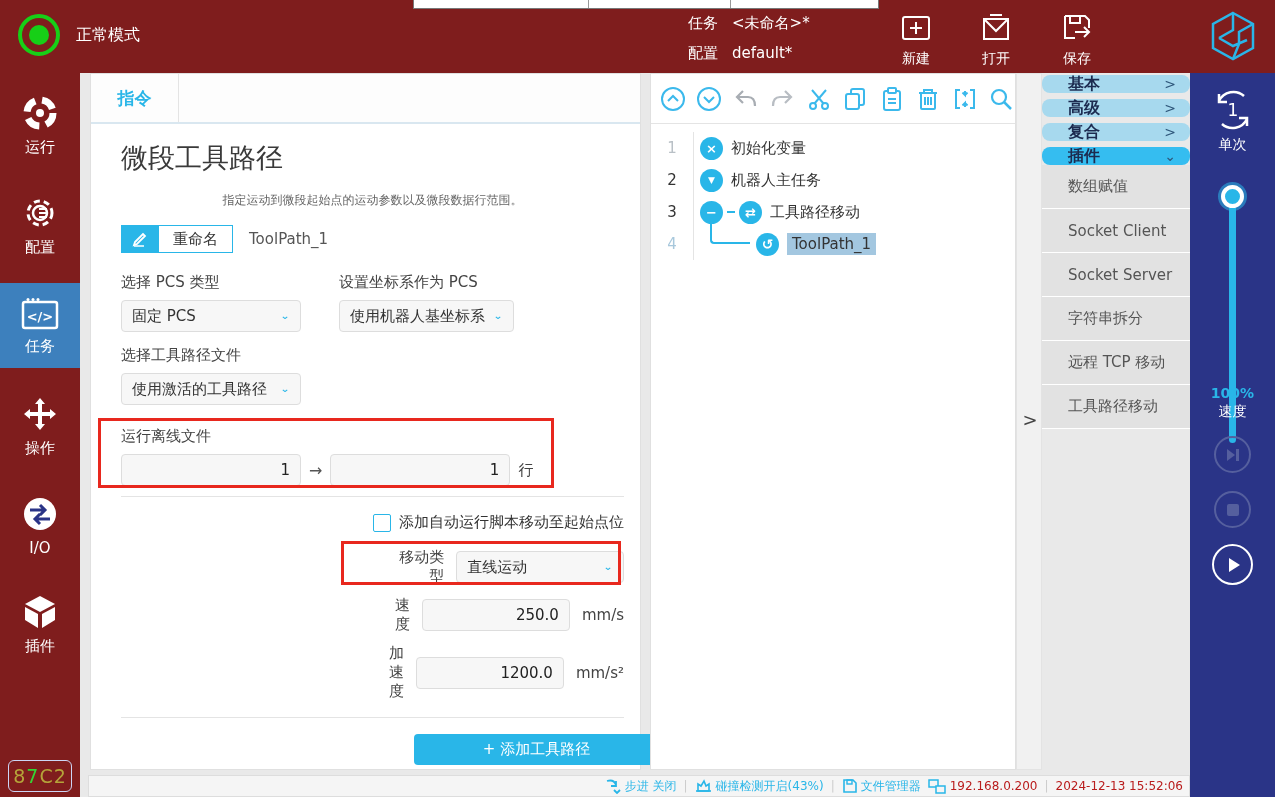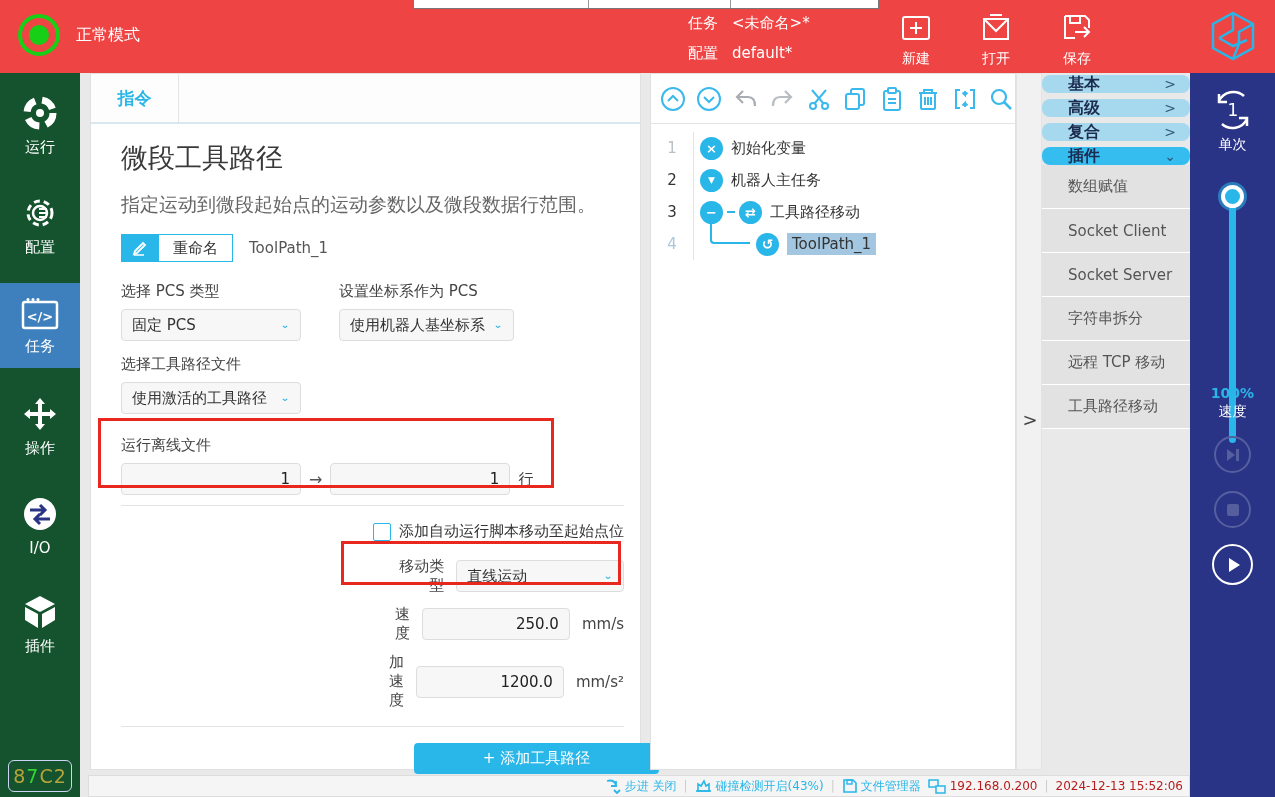--- a/index.html
+++ b/index.html
@@ -1,52 +1,52 @@
 <!DOCTYPE html>
 <html><head>
 <meta charset="utf-8">
 <style>
   * { margin:0; padding:0; box-sizing:border-box; }
   html,body { width:1275px; height:797px; overflow:hidden; }
   body { font-family:"DejaVu Sans","Liberation Sans",sans-serif; background:#e9e9e9; position:relative; }
 
   
-  .topbar { position:absolute; left:0; top:0; width:1275px; height:73px; background:#ef4444; }
+  .topbar { position:absolute; left:0; top:0; width:1275px; height:73px; background:#7f1d1d; }
   .mode-wrap { position:absolute; left:18px; top:14px; display:flex; align-items:center; gap:16px; }
   .mode-ring { width:42px; height:42px; border-radius:50%; border:4px solid #17cf17; display:flex; align-items:center; justify-content:center; }
   .mode-dot { width:20px; height:20px; border-radius:50%; background:#17cf17; }
   .mode-label { color:#fff; font-size:16px; }
   .artifact { position:absolute; left:413px; top:0; width:466px; height:9px; background:#fff; border:1px solid #777; border-top:none; }
   .artifact i { position:absolute; top:0; width:1px; height:8px; background:#999; }
   .task-config { position:absolute; left:688px; top:10px; color:#fff; font-size:15px; line-height:26px; }
   .task-config .row { display:flex; gap:14px; margin-bottom:4px; }
   .top-btn { position:absolute; top:10px; width:64px; text-align:center; color:#fff; font-size:14px; cursor:pointer; }
   .top-btn svg { display:block; margin:0 auto 4px; }
   .logo { position:absolute; right:18px; top:10px; }
 
   
-  .leftnav { position:absolute; left:0; top:73px; width:80px; height:724px; background:#14532d; }
+  .leftnav { position:absolute; left:0; top:73px; width:80px; height:724px; background:#7f1d1d; }
   .nav-item { position:absolute; left:0; width:80px; text-align:center; color:#fff; font-size:15px; padding-top:4px; }
   .nav-item svg { display:block; margin:0 auto 6px; }
   .nav-item.active { background:#3d80bd; }
   .badge-box { position:absolute; left:8px; top:687px; width:64px; height:32px; border:1px solid #cdd5f5; border-radius:6px; display:flex; align-items:center; justify-content:center; font-size:19px; letter-spacing:1px; }
   .bc0,.bc2,.bc3 { color:#b5a43a; } .bc1 { color:#35d435; }
 
   
   .panel { position:absolute; top:73px; background:#fff; border:1px solid #e0e0e0; }
 
   
   .main-panel { left:90px; width:551px; height:697px; }
   .tabbar { height:50px; border-bottom:2px solid #d9e7f0; display:flex; background:#fdfdfd; }
   .tab { width:88px; display:flex; align-items:center; justify-content:center; font-size:17px; border-right:1px solid #e4e4e4; cursor:pointer; }
   .tab.active { color:#29b6e8; font-weight:bold; }
   .tab.inactive { color:#b9bfc4; }
   .form-body { position:relative; padding:16px 16px 0 30px; }
   .page-title { font-size:27px; color:#3a3a3a; margin-bottom:16px; }
-  .page-desc { font-size:19px; color:#666; margin-bottom:16px; }
+  .page-desc { font-size:12px; color:#666; margin-bottom:16px;text-align:center; }
   .rename-row { display:flex; align-items:center; gap:16px; margin-bottom:20px; }
   .rename-btn { display:flex; height:28px; border:1px solid #29b6e8; border-radius:0; overflow:hidden; cursor:pointer; }
   .rename-btn .ic { width:36px; background:#29b6e8; display:flex; align-items:center; justify-content:center; }
   .rename-btn .tx { padding:0 14px; display:flex; align-items:center; font-size:15px; color:#333; background:#fff; border-left:1px solid #29b6e8; }
   .path-name { font-size:15px; color:#555; }
   .fld-label { font-size:15px; color:#444; margin-bottom:8px; }
   .grid2 { display:flex; gap:38px; }
   .dropdown { height:32px; background:#f7f7f7; border:1px solid #ddd; border-radius:4px; display:flex; align-items:center; justify-content:space-between; padding:0 10px; font-size:15px; color:#333; cursor:pointer; margin-bottom:14px; }
   .dd-w180 { width:180px; } .dd-w175 { width:175px; } .dd-w148 { width:172px; margin-bottom:0; }
   .chev { color:#29b6e8; font-size:12px; transform:scaleY(.8); }

